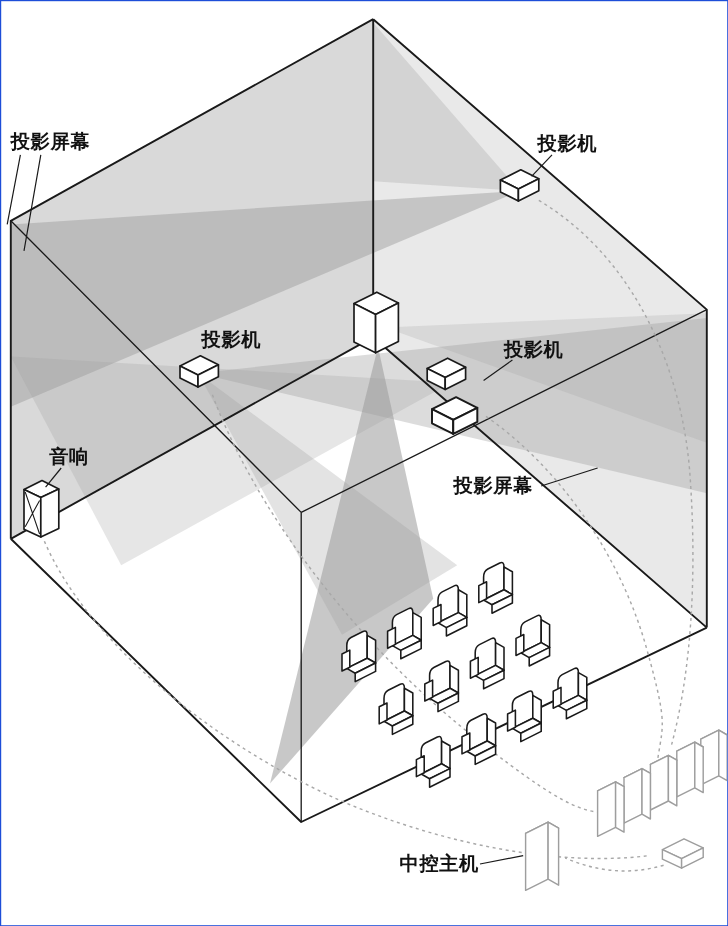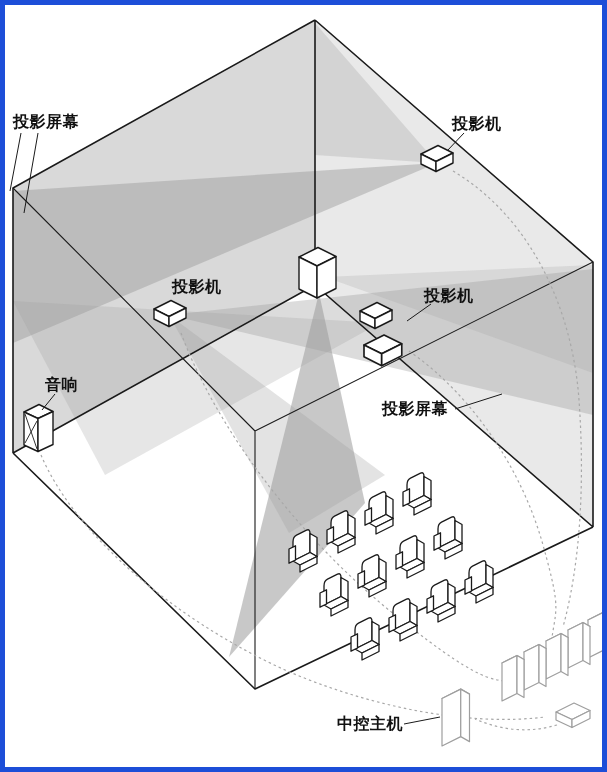--- a/index.html
+++ b/index.html
@@ -1,18 +1,18 @@
 <!DOCTYPE html>
 <html style="--line: #1a1a1a; --equipment: #9e9e9e; --beam: #9a9a9a; --wall-left: #d9d9d9; --wall-right: #e9e9e9; --dotted: #a8a8a8; --label: #111111;"><head>
 <meta charset="utf-8">
 <style>
   html,body{margin:0;padding:0;background:#ffffff;}
   .frame{
     width:607px;height:772px;box-sizing:border-box;position:relative;
-    background:#fff;border:5px solid #1d4ed8;overflow:hidden;
+    background:#fff;border:1px solid #1d4ed8;overflow:hidden;
     font-family:"Liberation Sans","DejaVu Sans",sans-serif;
   }
   svg{position:absolute;inset:0;display:block;}
   .wallL{fill:var(--wall-left,#d9d9d9);}
   .wallR{fill:var(--wall-right,#e9e9e9);}
   .beam{fill:var(--beam,#9a9a9a);}
   .edge{stroke:var(--line,#1a1a1a);stroke-width:1.6;fill:none;stroke-linejoin:round;}
   .edge2{stroke:var(--line,#1a1a1a);stroke-width:1.1;fill:none;stroke-linejoin:round;}
   .dot{stroke:var(--dotted,#a8a8a8);stroke-width:1.2;fill:none;stroke-dasharray:2.5 3;}
   .leader{stroke:var(--line,#1a1a1a);stroke-width:1;fill:none;}

